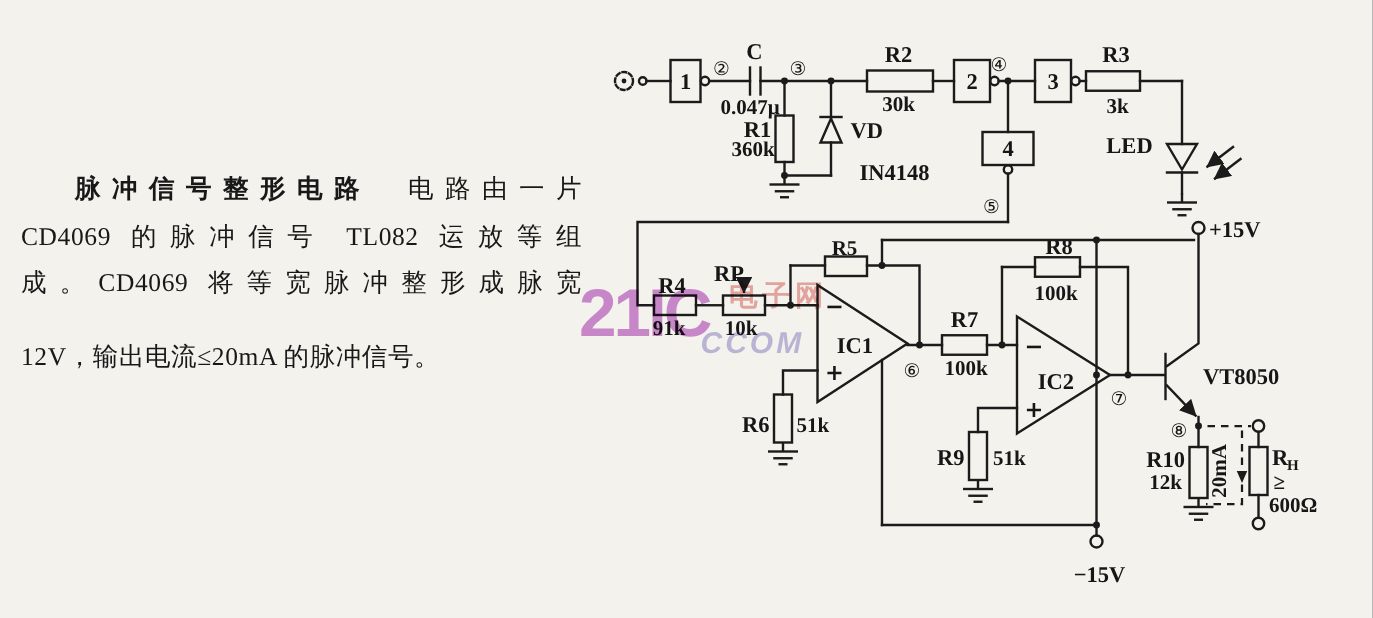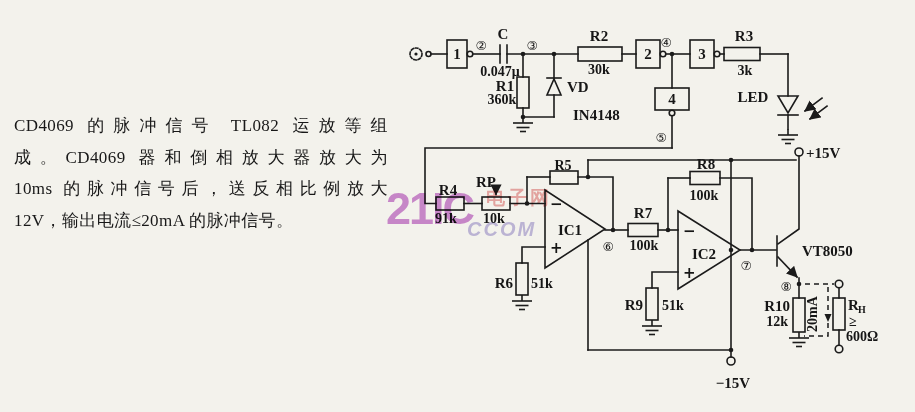--- a/index.html
+++ b/index.html
@@ -4,21 +4,21 @@
 <style>
   html,body{margin:0;padding:0;background:#888;}
   .canvas{position:relative;width:915px;height:412px;background:#f3f2ec;overflow:hidden;
           font-family:"Liberation Serif","DejaVu Serif",serif;color:#1b1b1b;}
   
   .desc{position:absolute;left:14px;top:110px;width:374px;font-size:17px;line-height:31.6px;
         color:#181818;}
   .dline{text-align:justify;text-align-last:justify;height:31.6px;overflow:visible;
          letter-spacing:.4px;white-space:nowrap;}
   .dline.first{padding-left:36px;width:338px;}
-  .dline.last{text-align-last:left;}
+  .dline.last{text-align-last:left;margin-top:17px;}
   .t-bold{font-weight:bold;}
   
   svg{position:absolute;left:0;top:0;}
   .w{stroke:#1b1b1b;stroke-width:1.6;fill:none;stroke-linecap:square;}
   .wd{stroke:#1b1b1b;stroke-width:1.5;fill:none;stroke-dasharray:5 4;}
   .dot{fill:#1b1b1b;stroke:none;}
   .lbl{fill:#161616;font-family:"Liberation Serif","DejaVu Serif",serif;
        font-size:14px;font-weight:600;}
   .lblb{fill:#161616;font-family:"Liberation Serif","DejaVu Serif",serif;
        font-size:15px;font-weight:600;}
@@ -33,23 +33,23 @@
   .wm-cn{left:462px;top:188px;font-size:19px;font-weight:bold;color:#dd5a5a;letter-spacing:3px;margin-left:24px;}
   .wm-sub{left:467px;top:219px;font-size:20px;font-weight:bold;font-style:italic;
           color:#8a7cc9;letter-spacing:2px;}
 </style>
 </head>
 <body>
 
 <div class="canvas">
 
   <div class="desc">
+    <div class="dline first"><span class="t-bold">脉冲信号整形电路</span>　<span>电路由一片</span></div>
     <div class="dline">CD4069 的脉冲信号 TL082 运放等组</div>
-    <div class="dline">成。CD4069 器和倒相放大器放大为</div>
-    <div class="dline">10ms 的脉冲信号后，送反相比例放大</div>
+    <div class="dline">成。CD4069 将等宽脉冲整形成脉宽</div>
     <div class="dline last">12V，输出电流≤20mA 的脉冲信号。</div>
   </div>
 
   <svg width="915" height="412" viewBox="0 0 915 412">
     <defs>
       <marker id="ah" viewBox="0 0 10 10" refX="9" refY="5" markerWidth="7" markerHeight="7" orient="auto-start-reverse">
           <path d="M0,0 L10,5 L0,10 z" fill="#1b1b1b"></path>
         </marker>
       <g id="gnd" stroke="#1b1b1b" stroke-width="1.6">
         <line x1="0" y1="0" x2="0" y2="6"></line>

